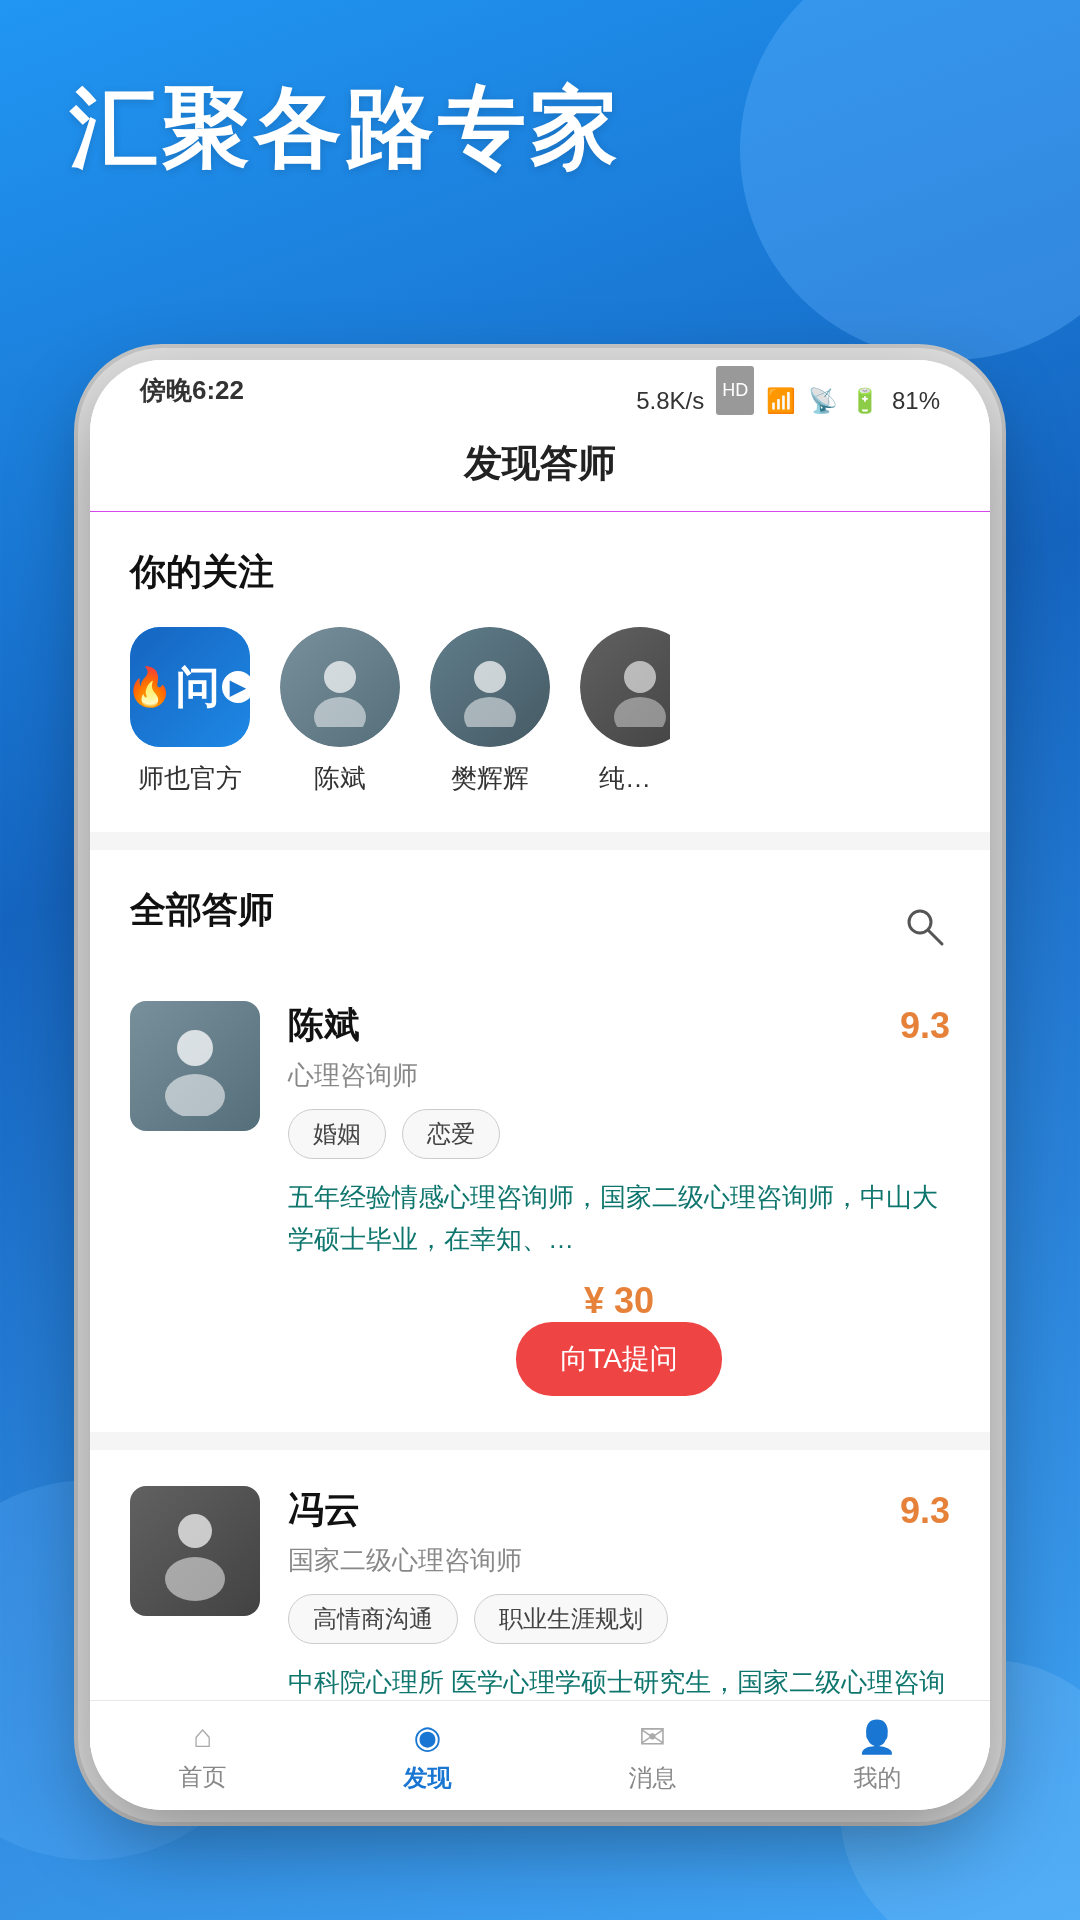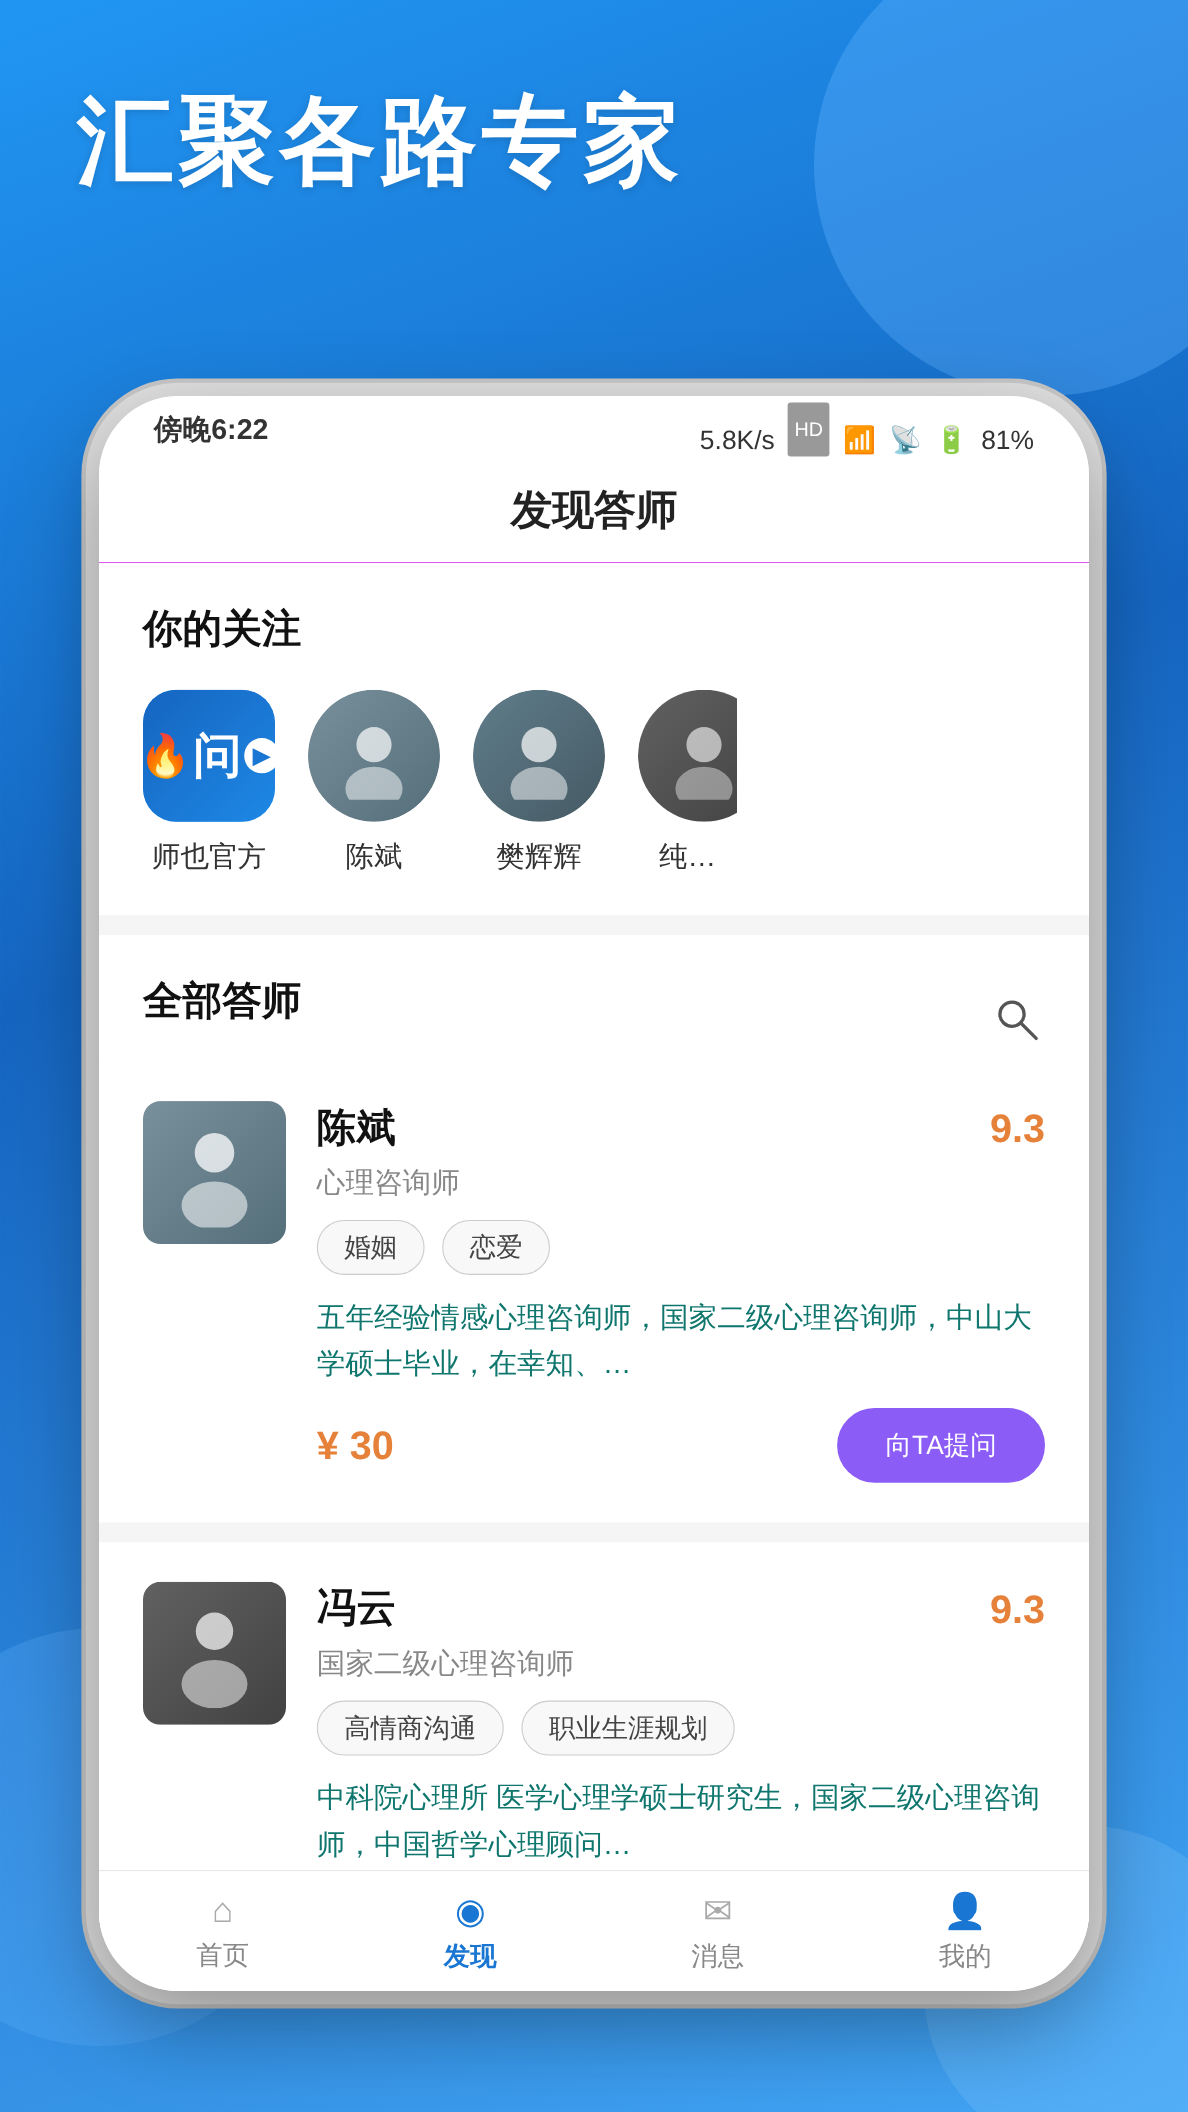--- a/index.html
+++ b/index.html
@@ -258,33 +258,34 @@
       font-size: 26px;
       color: #0f766e;
       line-height: 1.6;
       margin-bottom: 20px;
     }
     .teacher-footer {
       display: flex;
       justify-content: space-between;
       align-items: center;
       margin-top: 10px;
+      flex-direction: column;
     }
     .teacher-price {
       font-size: 36px;
       color: #e6813a;
       font-weight: 600;
     }
     .ask-btn {
-      background: #8b5cf6;
+      background: #ef4444;
       color: #fff;
       border: none;
       border-radius: 36px;
       padding: 18px 44px;
-      font-size: 24px;
+      font-size: 28px;
       cursor: pointer;
       font-weight: 500;
     }
 
     
     .bottom-nav {
       position: absolute;
       bottom: 0;
       left: 0;
       right: 0;

